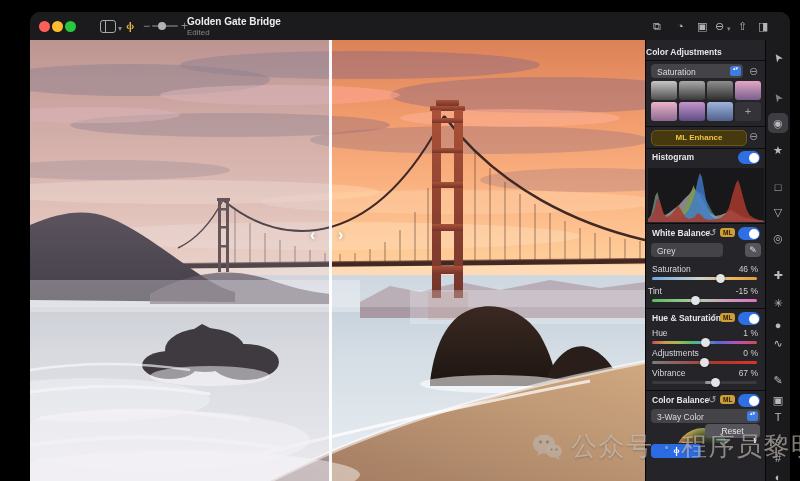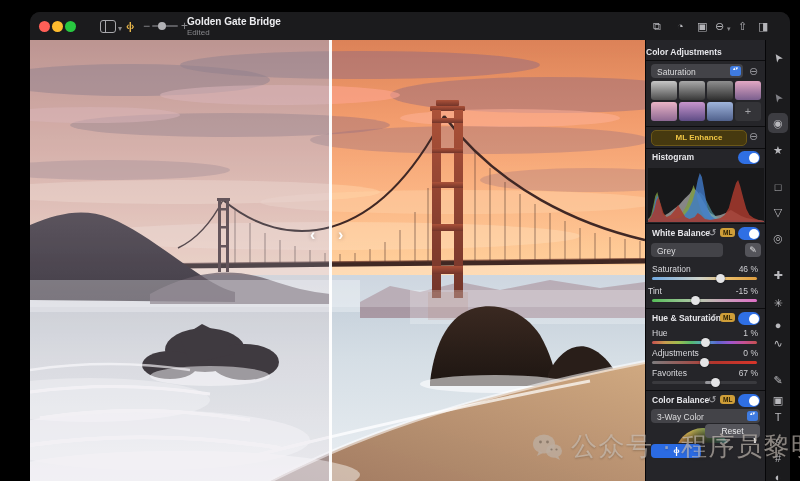--- a/index.html
+++ b/index.html
@@ -318,21 +318,21 @@
       <div class="slider" id="sl-hue" style="top:301px">
           <span class="thumb" style="left: 51%;"></span>
         </div>
 
       <span class="plabel" style="left:6px;top:308px">Adjustments</span>
       <span class="pval" style="top:308px">0 %</span>
       <div class="slider" id="sl-sat" style="top:321px">
           <span class="thumb" style="left: 50%;"></span>
         </div>
 
-      <span class="plabel" style="left:6px;top:328px">Favorites</span>
+      <span class="plabel" style="left:6px;top:328px">Vibrance</span>
       <span class="pval" style="top:328px">67 %</span>
       <div class="slider" id="sl-vib" style="top:341px">
           <span class="vfill" style="left: 50%; width: 10.5%;"></span>
           <span class="thumb" style="left: 60.5%;"></span>
         </div>
 
       <div class="pdiv" style="top:350px"></div>
       <span class="plabel pbold" style="left:6px;top:355px">Color Balance</span>
       <span class="resetarrow" style="left:62px;top:354px">↺</span>
       <span class="mlbadge" style="left:74px;top:355px">ML</span>

